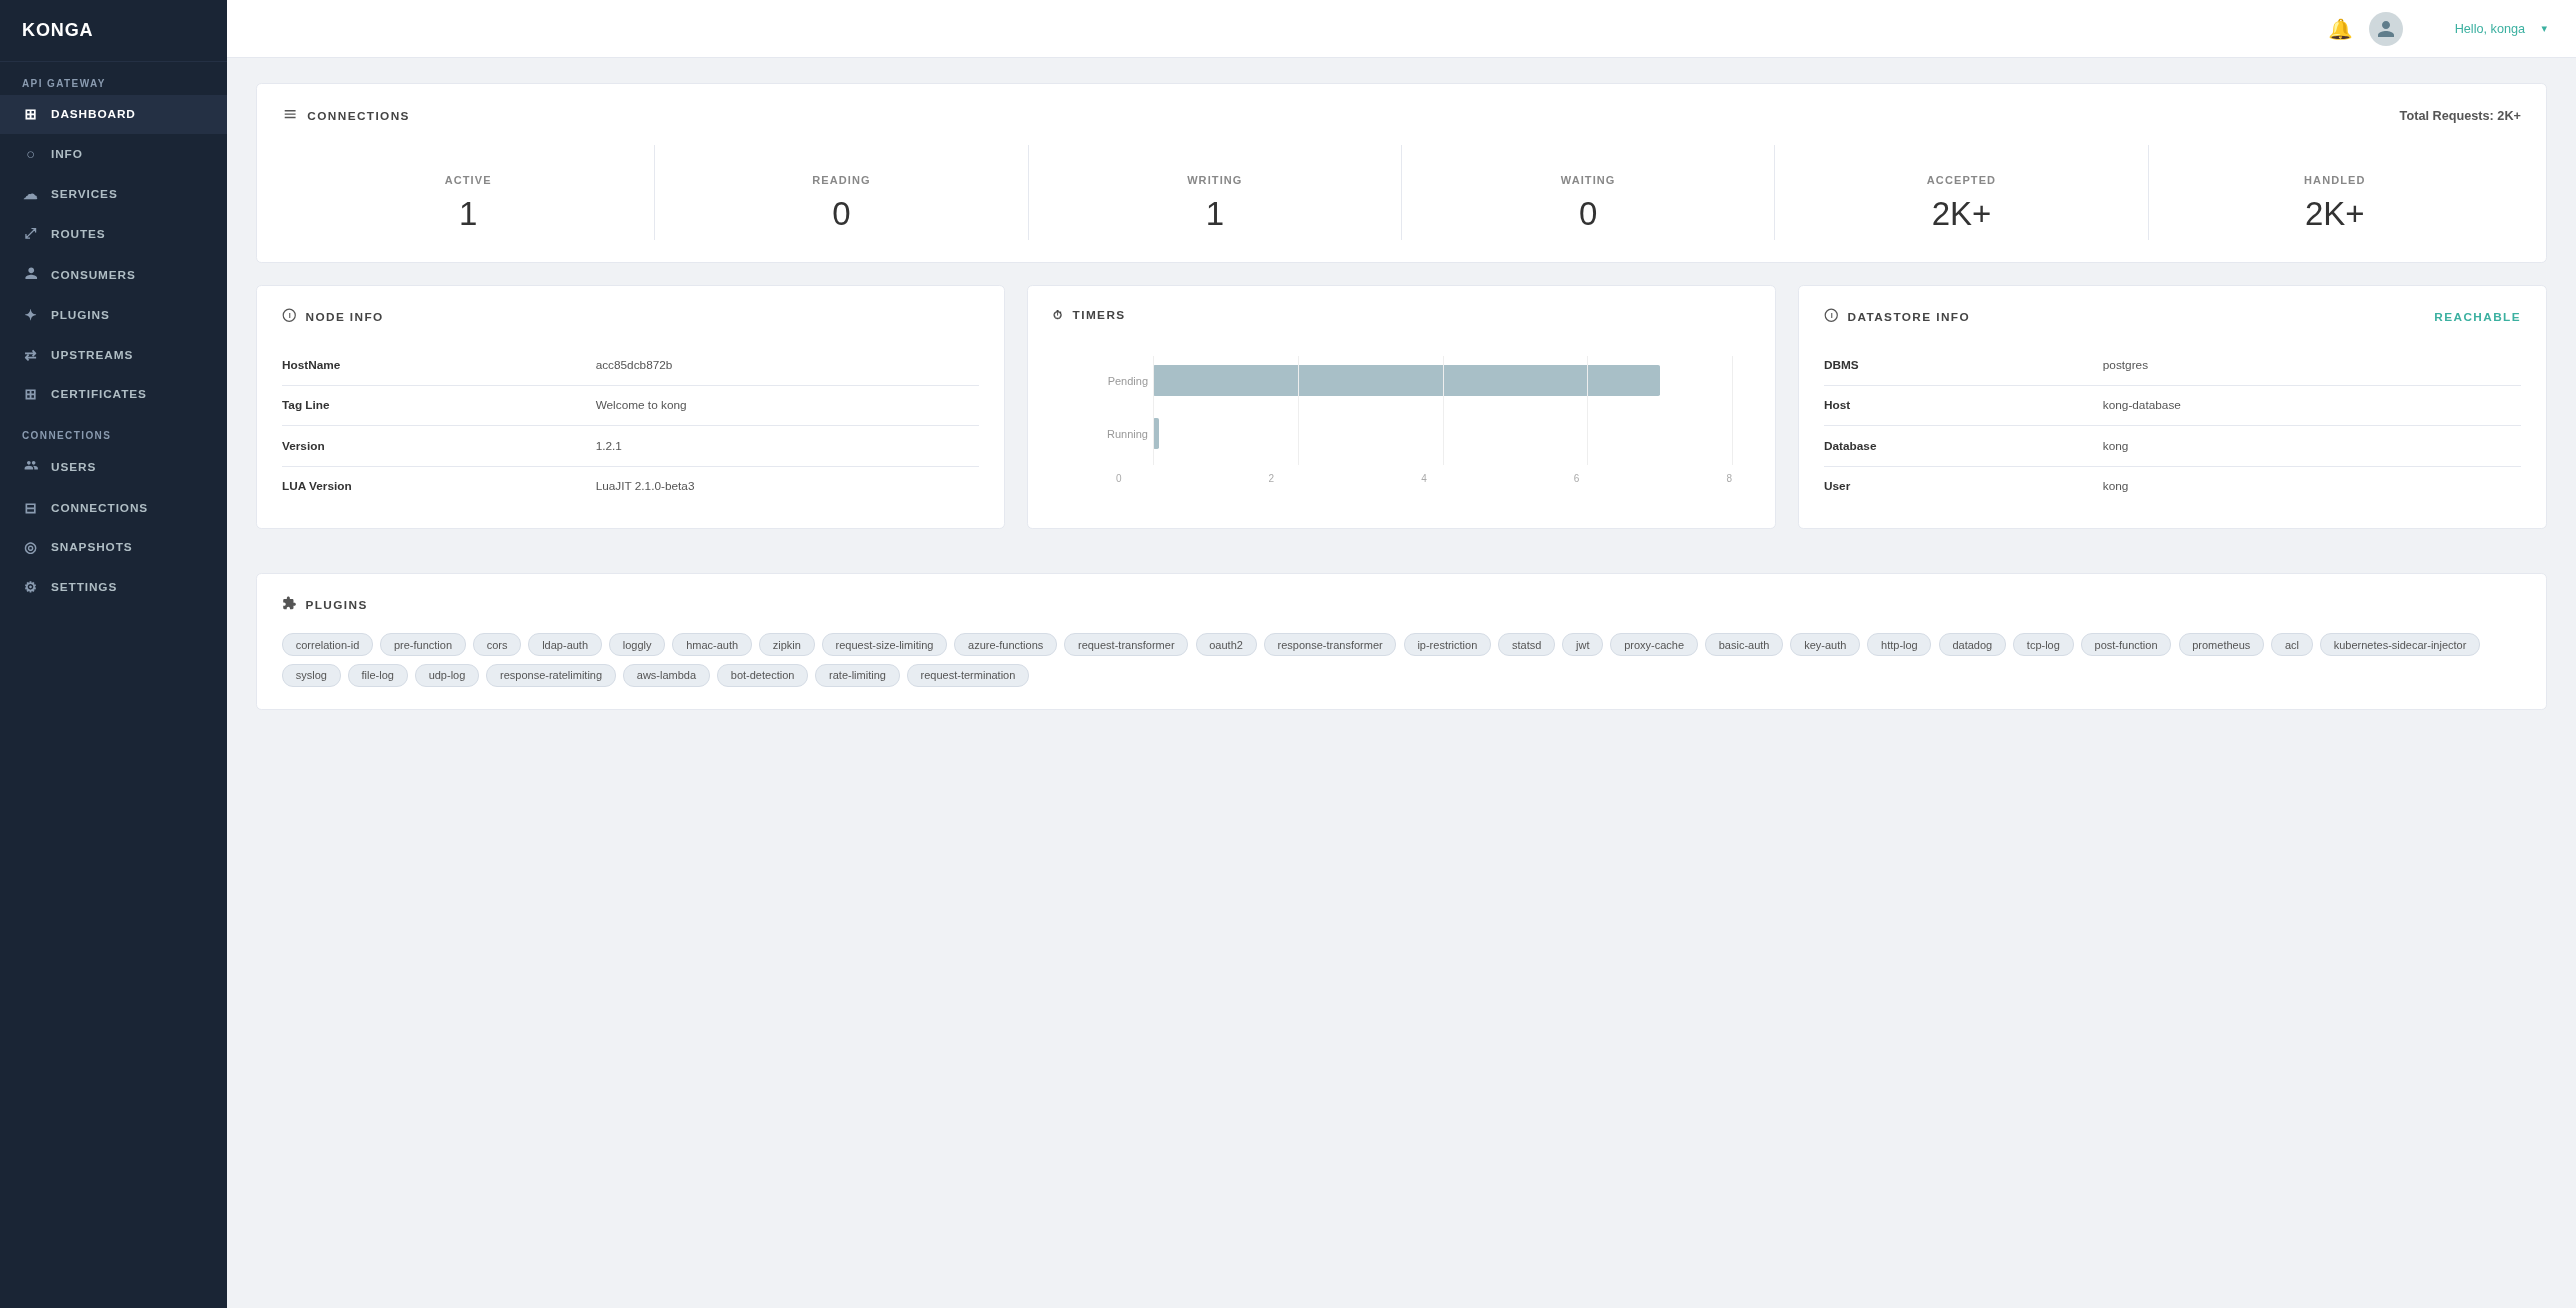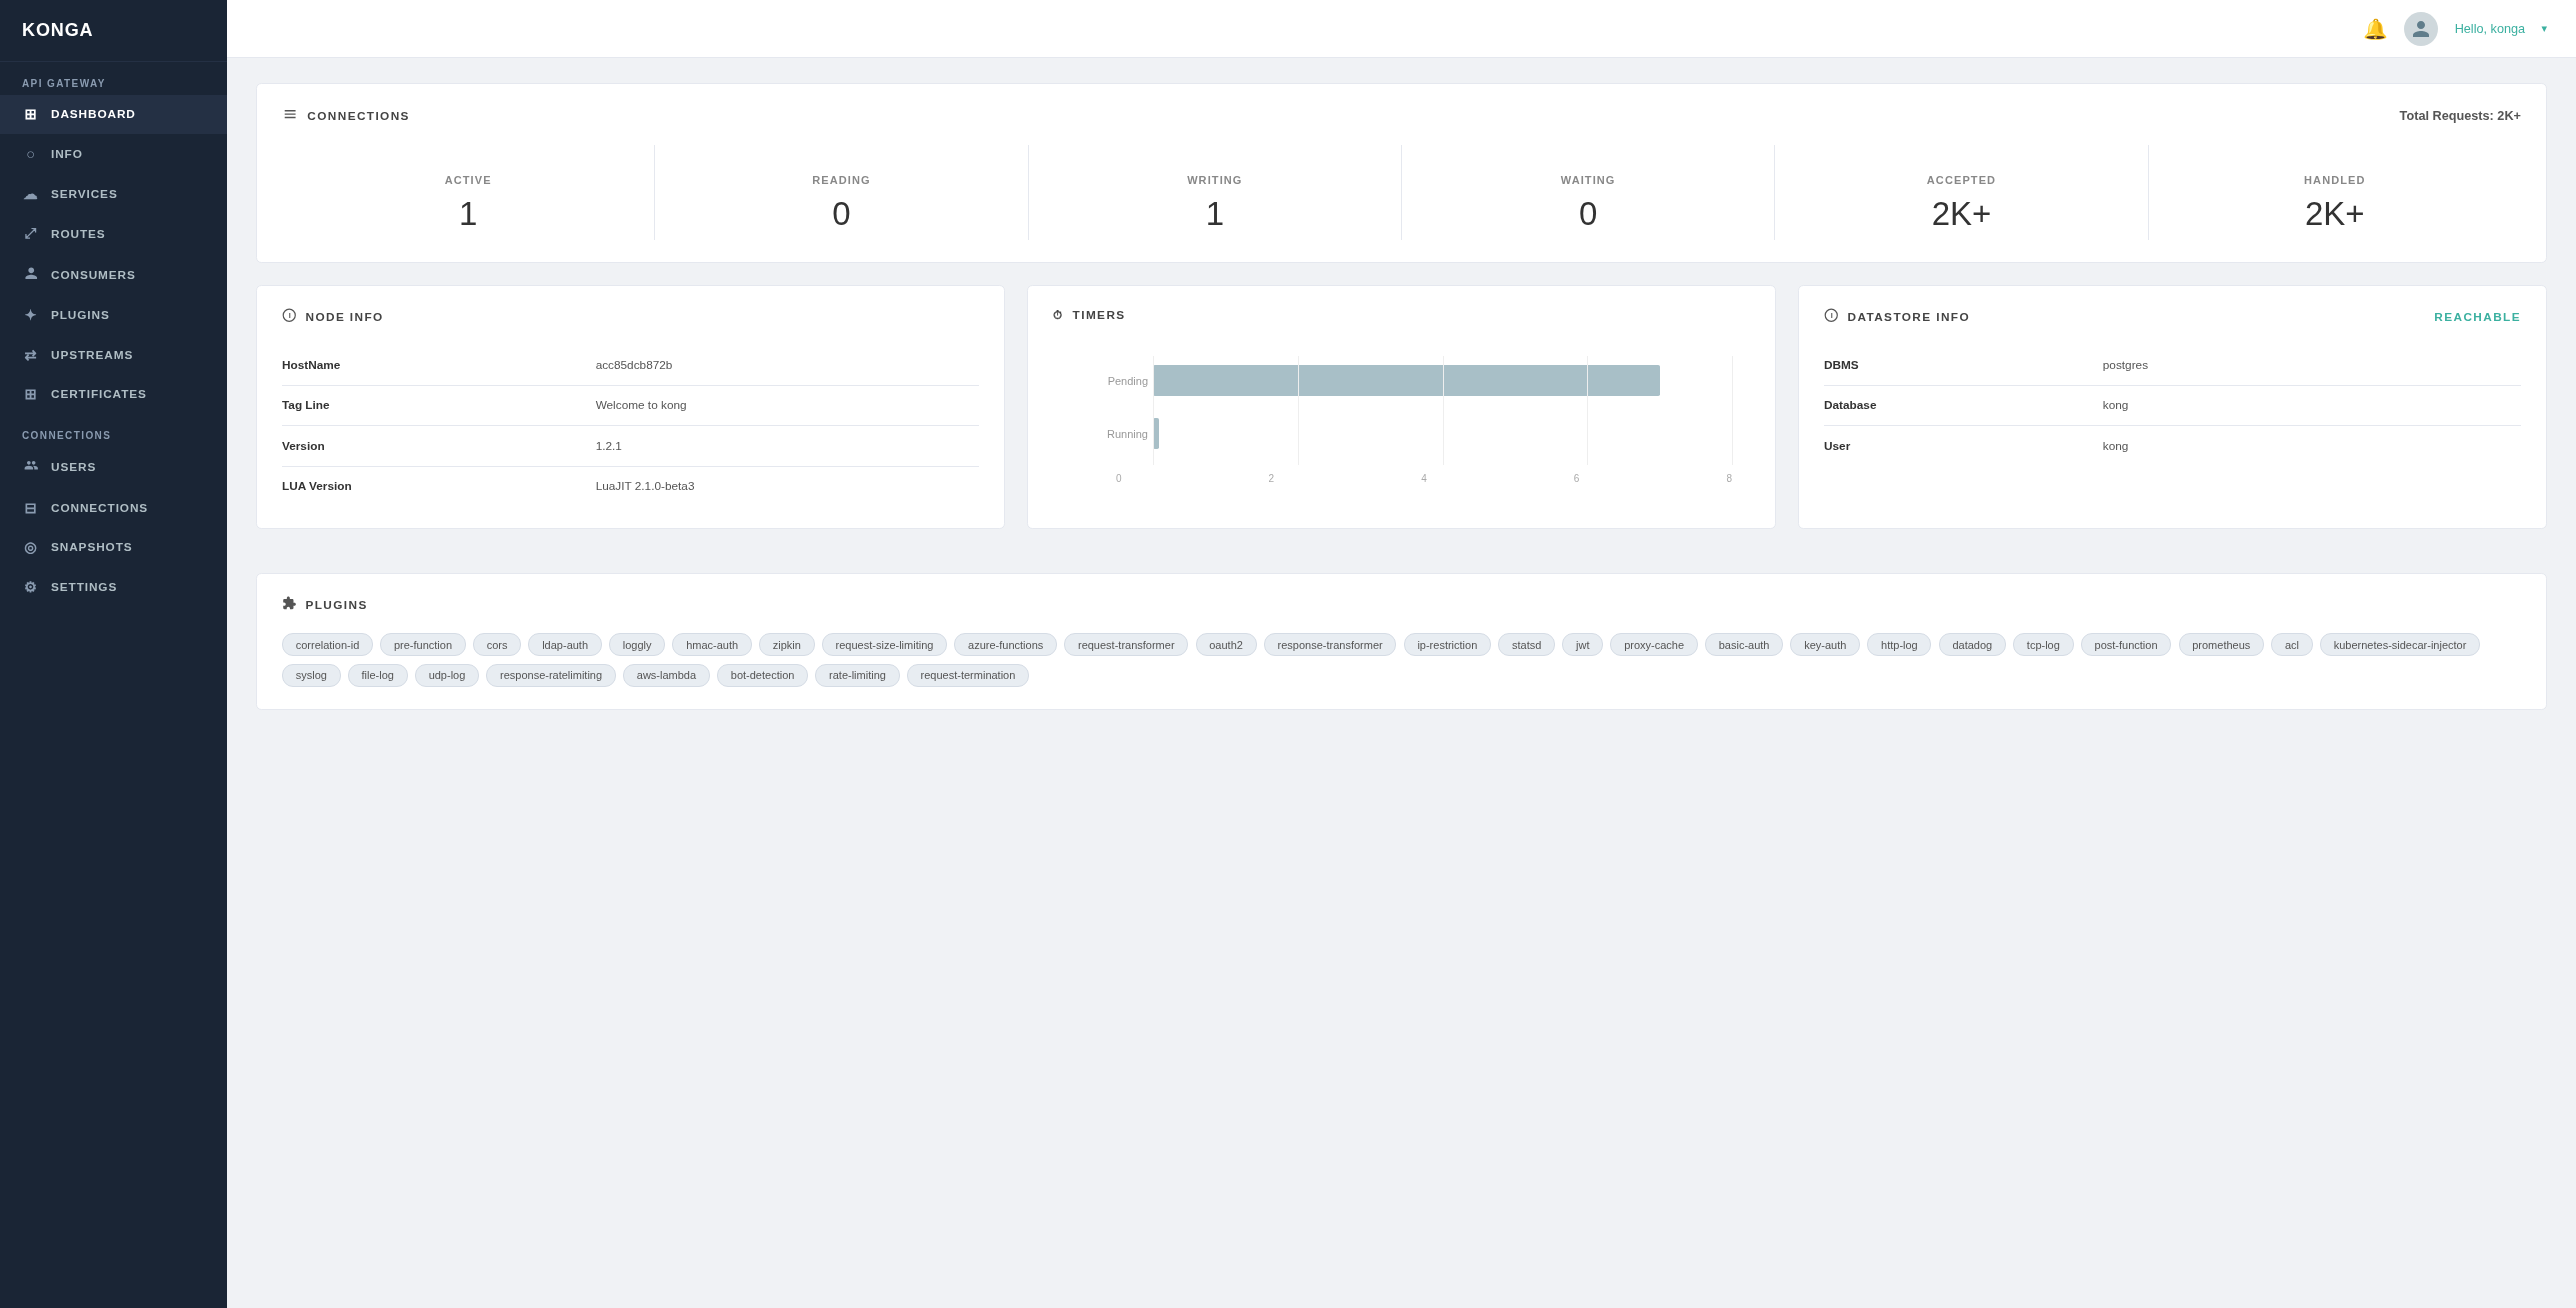--- a/index.html
+++ b/index.html
@@ -66,21 +66,21 @@
       padding: 0 29px;
       border-bottom: 0.9px solid #e5e8ef;
       gap: 16.3px;
     }
     .topbar-bell { font-size: 20px; color: #3bb0a0; cursor: pointer; }
     .topbar-avatar {
       width: 34px; height: 34px; border-radius: 50%;
       background: #cfd8dc; display: flex; align-items: center; justify-content: center;
       font-size: 18px; color: #607d8b;
     }
-    .topbar-user { color: #3bb0a0; font-size: 12.7px; font-weight: 500; cursor: pointer; }
+    .topbar-user { color: #3bb0a0; font-size: 12.7px; font-weight: 500; cursor: pointer; margin-left: 35px; }
     .topbar-caret { color: #3bb0a0; font-size: 11px; }
 
     
     #content {
       flex: 1;
       overflow-y: auto;
       padding: 25px 29px 29px 29px;
       background: #f0f2f5;
     }
 
@@ -424,20 +424,24 @@
             </span>
             <span>DATASTORE INFO</span>
           </div>
           <span class="reachable-badge">Reachable</span>
         </div>
         <table class="ds-table">
           <tbody id="ds-tbody">
               <tr>
                 <td>DBMS</td>
                 <td>postgres</td>
+              </tr>
+              <tr>
+                <td>Host</td>
+                <td>kong-database</td>
               </tr>
               <tr>
                 <td>Database</td>
                 <td>kong</td>
               </tr>
               <tr>
                 <td>User</td>
                 <td>kong</td>
               </tr>
             </tbody>

